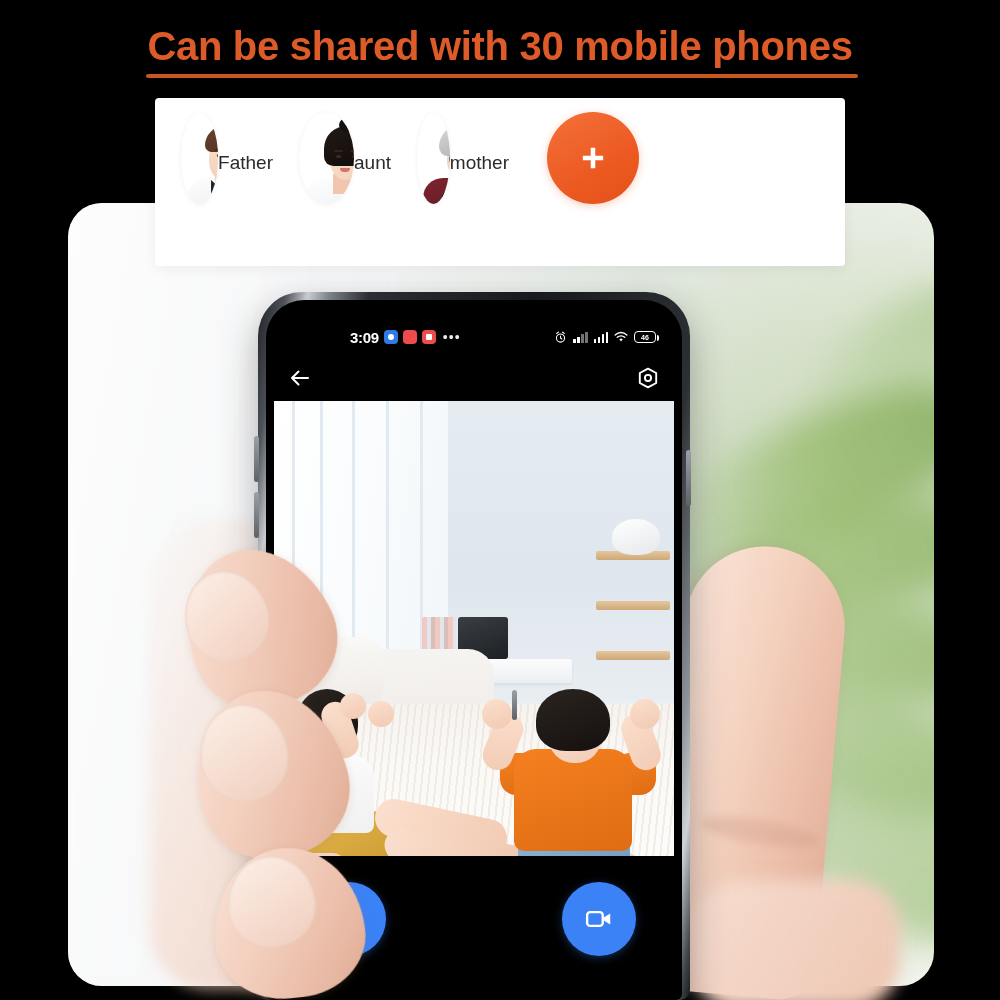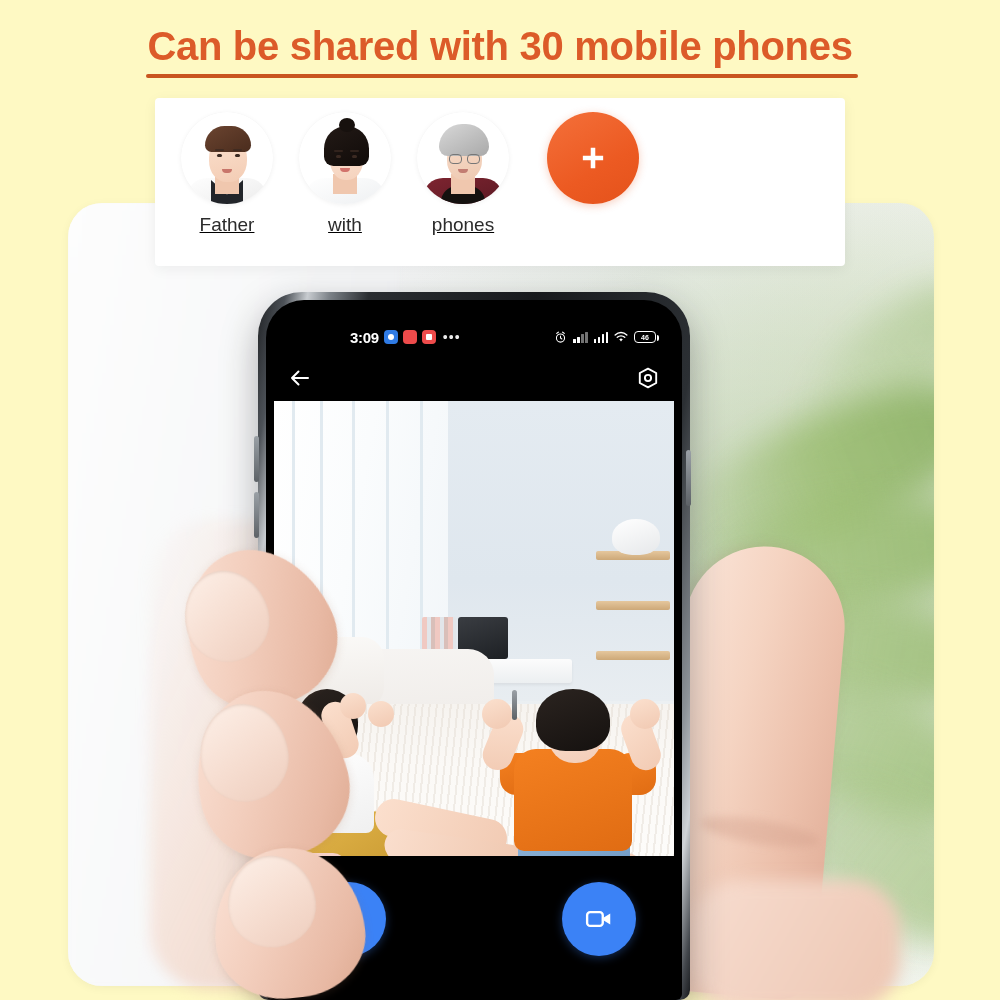--- a/index.html
+++ b/index.html
@@ -1,21 +1,21 @@
 <!DOCTYPE html>
 <html><head>
 <meta charset="utf-8">
 <style>
   * { margin:0; padding:0; box-sizing:border-box; }
   html,body{
     width:1000px; height:1000px; overflow:hidden;
     background:#ffffff;
     font-family:"Liberation Sans", sans-serif;
   }
-  #stage{ position:relative; width:1000px; height:1000px; background:#fef9c3; }
+  #stage{ position:relative; width:1000px; height:1000px; background:#000000; }
 
   
   .headline{
     position:absolute; left:0; top:24px; width:1000px;
     text-align:center; font-size:40px; font-weight:700;
     letter-spacing:-.3px; color:#DC5B29; white-space:nowrap;
     font-family:"Liberation Sans", sans-serif;
   }
   .headline-rule{
     position:absolute; left:146px; top:74px; width:712px; height:4px;
@@ -353,21 +353,21 @@
   
   .contacts-card{
     position:absolute; left:155px; top:98px; width:690px; height:168px;
     background:#ffffff; border-radius:4px;
     box-shadow:0 3px 14px rgba(0,0,0,.06);
   }
   .contacts-row{
     position:absolute; left:0; top:14px; width:690px; height:140px;
     display:flex; align-items:flex-start; padding-left:26px; gap:26px;
   }
-  .contact{ width:92px; display:flex; flex-direction:column; align-items:center;text-decoration:underline; }
+  .contact{ width:92px; display:flex; flex-direction:row; align-items:center; }
   .avatar{
     width:92px; height:92px; border-radius:50%; overflow:hidden; position:relative;
     background:#fbfbfb; box-shadow:0 0 0 1px #efefef inset, 0 1px 5px rgba(0,0,0,.06);
   }
   .contact-label{
     margin-top:10px; font-size:19px; color:#2b2b2b; white-space:nowrap;
     font-family:"Liberation Sans", sans-serif;
   }
   .add-btn{
     width:92px; height:92px; border-radius:50%;
@@ -621,38 +621,38 @@
               <div class="face"></div>
             <div class="hair"></div>
               <div class="bun"></div>
             <div class="brow l"></div>
               <div class="brow r"></div>
             <div class="eye l"></div>
               <div class="eye r"></div>
               <div class="mouth"></div>
           </div>
         </div>
-        <div class="contact-label">with</div>
+        <div class="contact-label">aunt</div>
       </div>
 
       <div class="contact">
         <div class="avatar">
           <div class="av av-grandma">
             <div class="bg"></div>
               <div class="body"></div>
               <div class="scarf"></div>
             <div class="neck"></div>
               <div class="face"></div>
               <div class="hair"></div>
             <div class="glass l"></div>
               <div class="glass r"></div>
               <div class="mouth"></div>
           </div>
         </div>
-        <div class="contact-label">phones</div>
+        <div class="contact-label">mother</div>
       </div>
 
       <div class="add-btn">
         <svg width="42" height="42" viewBox="0 0 24 24">
           <path d="M12 6.2v11.6M6.2 12h11.6" stroke="#fff" stroke-width="2.6" stroke-linecap="butt"></path>
         </svg>
       </div>
 
     </div>
   </div>

